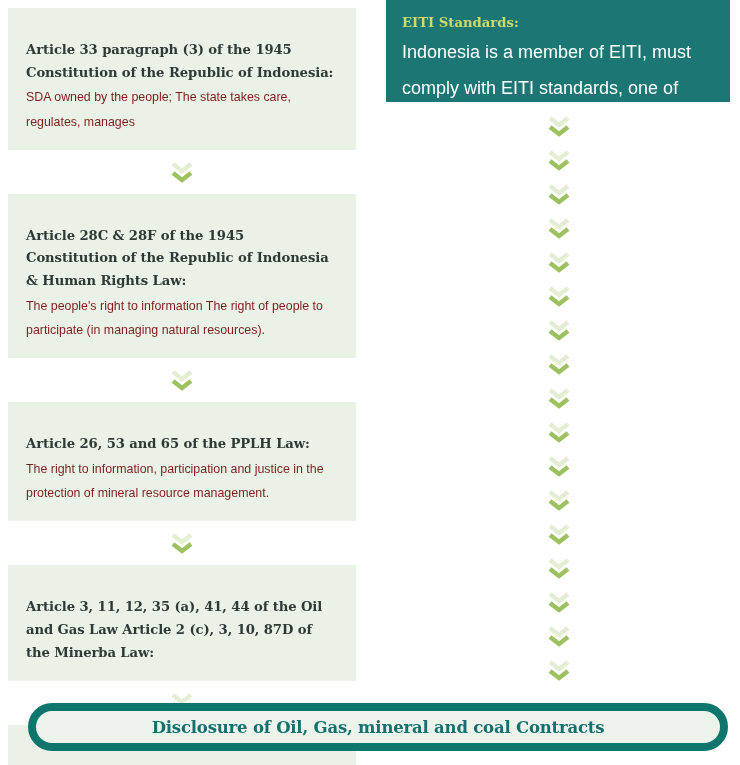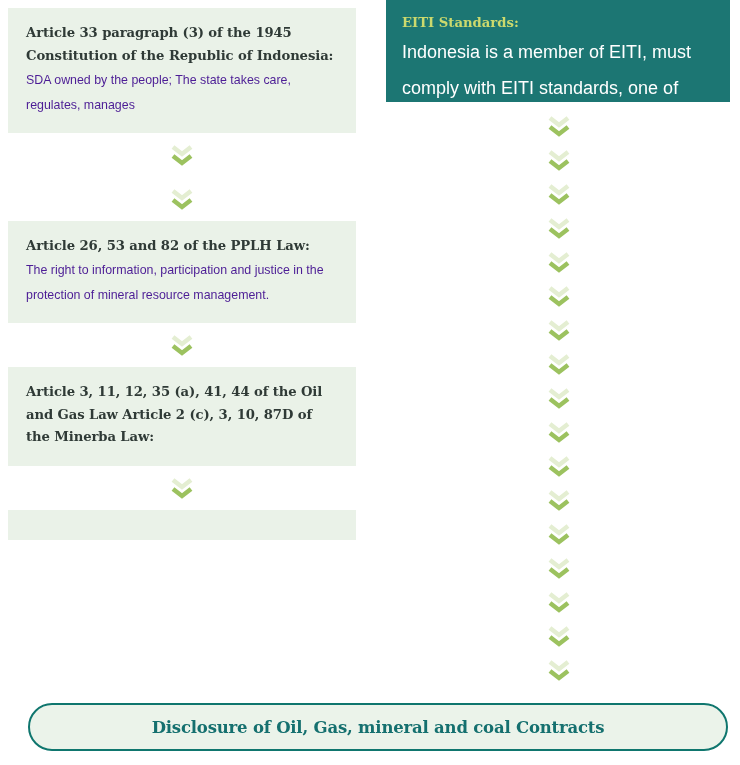--- a/index.html
+++ b/index.html
@@ -25,38 +25,38 @@
   .left-col {
     position: absolute;
     left: 8px;
     top: 8px;
     width: 348px;
   }
 
   .card {
     background: #eaf2e8;
     box-sizing: border-box;
-    padding: 14px 18px 16px 18px;
+    padding: 31px 18px 16px 18px;
   }
 
   .card-heading {
     font-family: "DejaVu Serif", "Liberation Serif", serif;
     font-weight: bold;
     font-size: 13.2px;
     line-height: 1.72;
     color: #2f3a36;
     margin: 0 0 1px 0;
     letter-spacing: -0.1px;
   }
 
   .card-body {
     font-family: "Liberation Sans", sans-serif;
     font-size: 12.4px;
     line-height: 1.95;
-    color: #4c1d95;
+    color: #7f1d1d;
     margin: 0;
   }
 
   
   .chev {
     width: 30px;
     height: 22px;
     display: block;
     margin: 0 auto;
   }
@@ -107,21 +107,21 @@
 
   
   .bottom-pill {
     position: absolute;
     left: 28px;
     top: 703px;
     width: 700px;
     height: 48px;
     box-sizing: border-box;
     background: #ebf3ea;
-    border: 2px solid #0f766e;
+    border: 8px solid #0f766e;
     border-radius: 26px;
     display: flex;
     align-items: center;
     justify-content: center;
   }
   .bottom-pill-label {
     font-family: "DejaVu Serif", "Liberation Serif", serif;
     font-weight: bold;
     font-size: 16.5px;
     color: #15706f;
@@ -140,30 +140,34 @@
       <p class="card-body">SDA owned by the people; The state takes care, regulates, manages</p>
     </div>
 
     <div class="chev-gap">
       <svg class="chev" viewBox="0 0 30 22">
         <polyline points="6,3 15,10 24,3" fill="none" stroke="#e4eed2" stroke-width="4.5" stroke-linecap="butt" stroke-linejoin="miter"></polyline>
         <polyline points="6,12 15,19 24,12" fill="none" stroke="#9cc25f" stroke-width="4.5" stroke-linecap="butt" stroke-linejoin="miter"></polyline>
       </svg>
     </div>
 
-
-    <div class="chev-gap">
-      <svg class="chev" viewBox="0 0 30 22">
-        <polyline points="6,3 15,10 24,3" fill="none" stroke="#e4eed2" stroke-width="4.5"></polyline>
-        <polyline points="6,12 15,19 24,12" fill="none" stroke="#9cc25f" stroke-width="4.5"></polyline>
-      </svg>
-    </div>
-
-    <div class="card">
-      <p class="card-heading">Article 26, 53 and 82 of the PPLH Law:</p>
+    <div class="card">
+      <p class="card-heading">Article 28C &amp; 28F of the 1945 Constitution of the Republic of Indonesia &amp; Human Rights Law:</p>
+      <p class="card-body">The people's right to information The right of people to participate (in managing natural resources).</p>
+    </div>
+
+    <div class="chev-gap">
+      <svg class="chev" viewBox="0 0 30 22">
+        <polyline points="6,3 15,10 24,3" fill="none" stroke="#e4eed2" stroke-width="4.5"></polyline>
+        <polyline points="6,12 15,19 24,12" fill="none" stroke="#9cc25f" stroke-width="4.5"></polyline>
+      </svg>
+    </div>
+
+    <div class="card">
+      <p class="card-heading">Article 26, 53 and 65 of the PPLH Law:</p>
       <p class="card-body">The right to information, participation and justice in the protection of mineral resource management.</p>
     </div>
 
     <div class="chev-gap">
       <svg class="chev" viewBox="0 0 30 22">
         <polyline points="6,3 15,10 24,3" fill="none" stroke="#e4eed2" stroke-width="4.5"></polyline>
         <polyline points="6,12 15,19 24,12" fill="none" stroke="#9cc25f" stroke-width="4.5"></polyline>
       </svg>
     </div>
 

